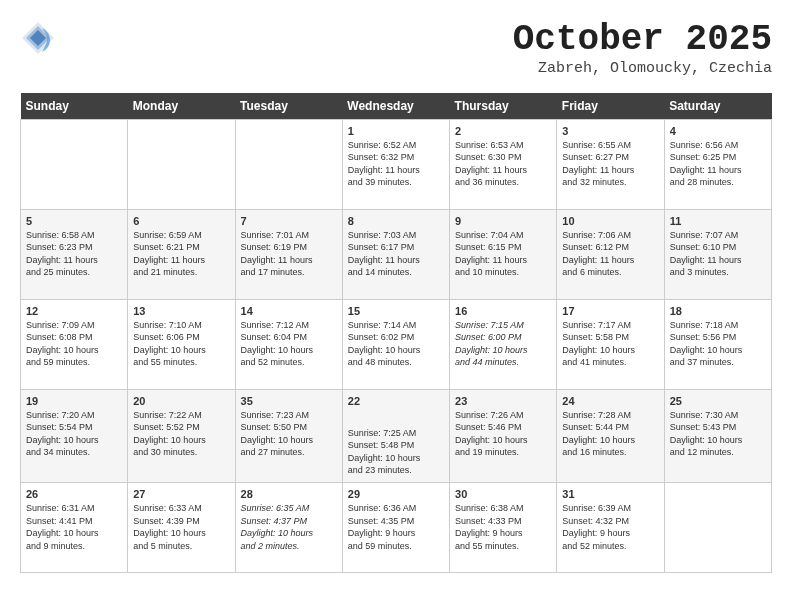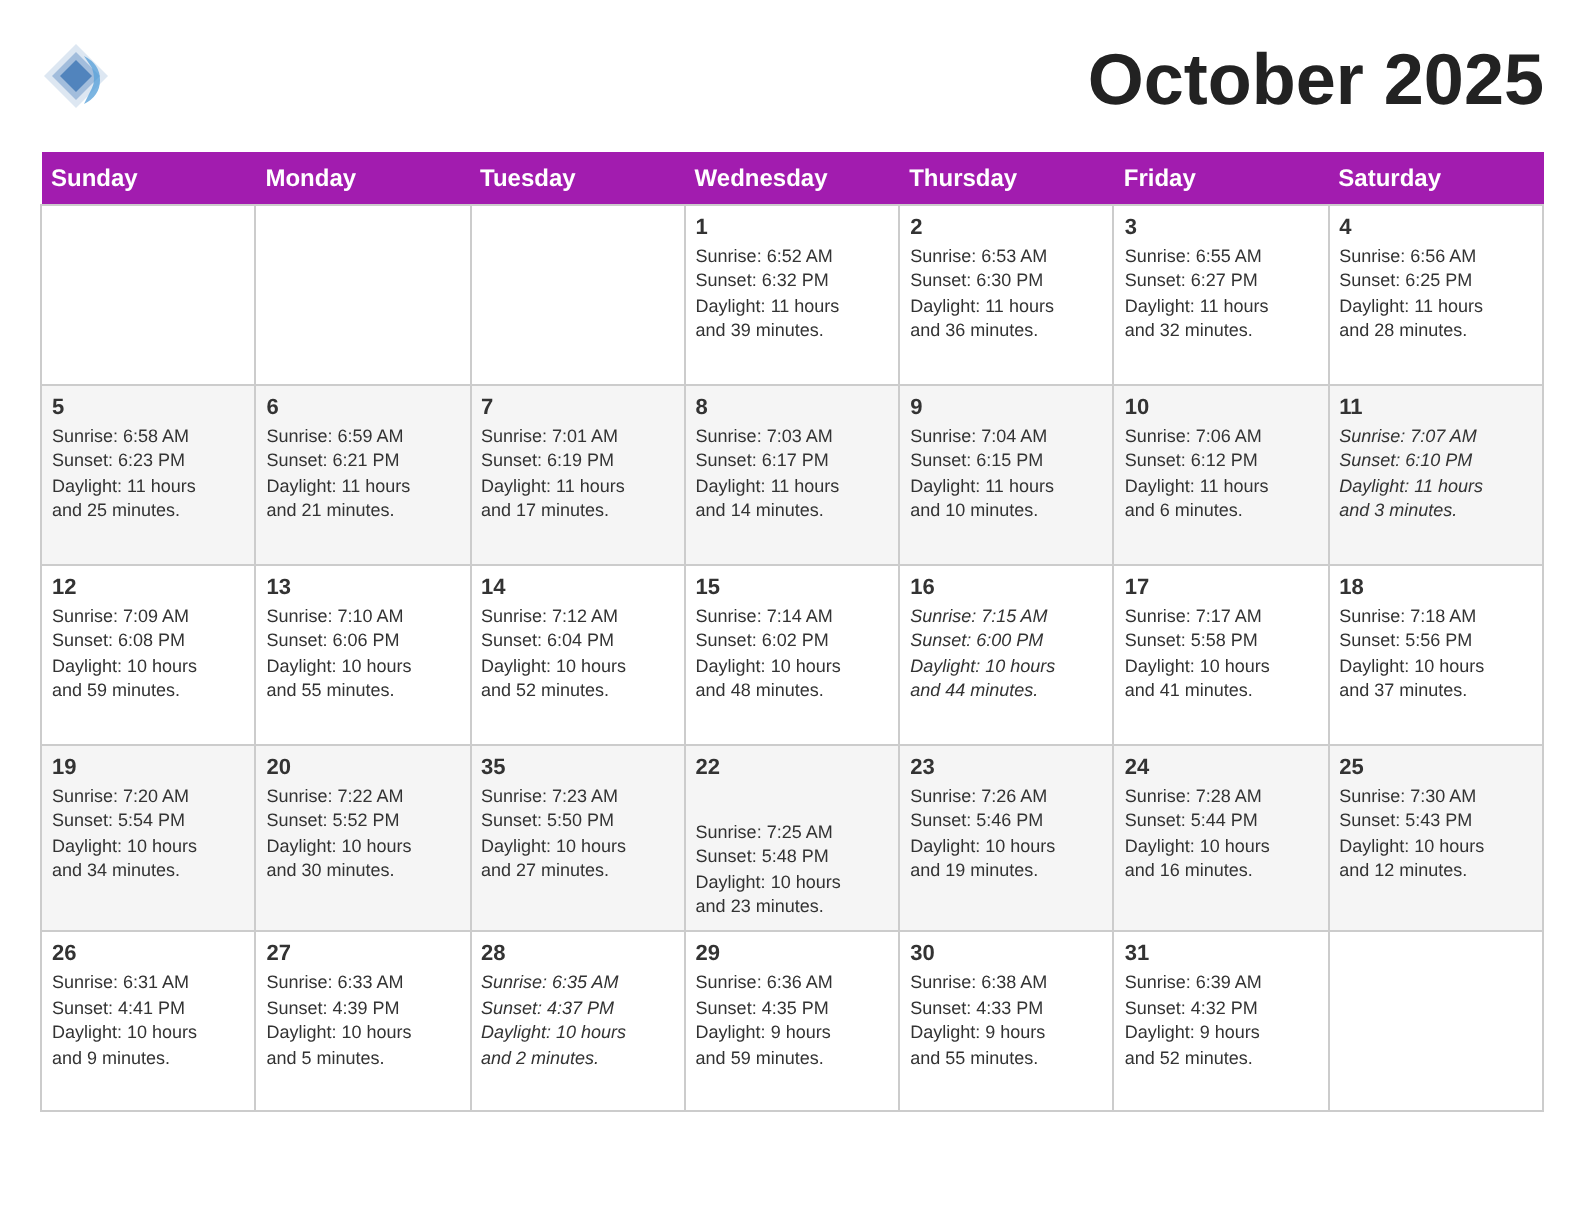--- a/index.html
+++ b/index.html
@@ -30,38 +30,39 @@
       color: #1a5ea8;
     }
     .logo-icon {
       width: 36px;
       height: 36px;
       margin-right: 4px;
       position: relative;
     }
     .title-block {
       text-align: right;
+      font-family: Liberation Mono, monospace;
     }
     .month-title {
       font-size: 36px;
       font-weight: bold;
       color: #222;
       line-height: 1.1;
     }
     .location {
       font-size: 15px;
       color: #444;
     }
     table {
       width: 100%;
       border-collapse: collapse;
       table-layout: fixed;
     }
     th {
-      background: #a21caf;
+      background: #404040;
       color: #fff;
       text-align: left;
       padding: 6px 5px;
       font-size: 12px;
       font-weight: bold;
     }
     td {
       border: 1px solid #ccc;
       vertical-align: top;
       padding: 5px 5px;
@@ -97,20 +98,21 @@
   <div class="logo">
     <svg class="logo-icon" viewBox="0 0 36 36" width="36" height="36">
       <polygon points="18,2 34,18 18,34 2,18" fill="#1a5ea8" opacity="0.15"></polygon>
       <polygon points="18,6 30,18 18,30 6,18" fill="#1a5ea8" opacity="0.3"></polygon>
       <polygon points="18,10 26,18 18,26 10,18" fill="#1a5ea8" opacity="0.6"></polygon>
       <path d="M22 8 Q30 12 30 20 Q30 28 22 32 L26 24 Q28 20 26 14 Z" fill="#5ba3d9" opacity="0.8"></path>
     </svg>
   </div>
   <div class="title-block">
     <div class="month-title">October 2025</div>
+    <div class="location">Zabreh, Olomoucky, Czechia</div>
   </div>
 </div>
 
 <table>
   <thead>
     <tr>
     <th>Sunday</th>
         <th>Monday</th>
         <th>Tuesday</th>
         <th>Wednesday</th>
@@ -191,21 +193,21 @@
         </td>
         <td>
           <div class="day-num">10</div>
           <div class="day-info" style="white-space: pre-line;">Sunrise: 7:06 AM
 Sunset: 6:12 PM
 Daylight: 11 hours
 and 6 minutes.</div>
         </td>
         <td>
           <div class="day-num">11</div>
-          <div class="day-info" style="white-space: pre-line; font-style: italic;">Sunrise: 7:07 AM
+          <div class="day-info" style="white-space: pre-line;">Sunrise: 7:07 AM
 Sunset: 6:10 PM
 Daylight: 11 hours
 and 3 minutes.</div>
         </td>
       </tr>
       <tr>
         <td>
           <div class="day-num">12</div>
           <div class="day-info" style="white-space: pre-line;">Sunrise: 7:09 AM
 Sunset: 6:08 PM

